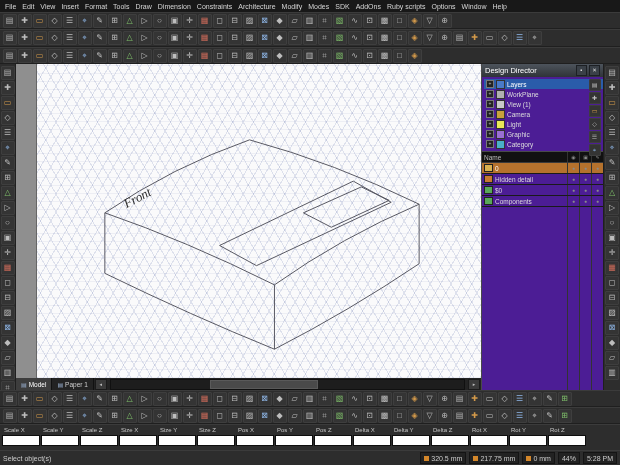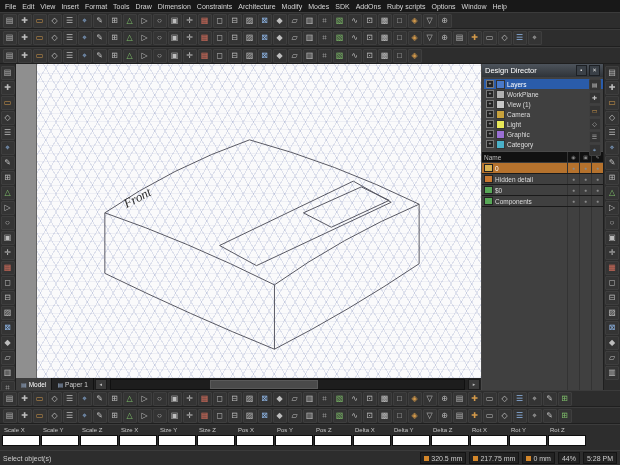--- a/index.html
+++ b/index.html
@@ -41,21 +41,21 @@
   .tab{height:100%;display:flex;align-items:center;gap:2px;font-size:6.5px;color:#cfcfcf;
     padding:0 5px;border-right:1px solid #111;}
   .tab .ticon{font-size:6px;color:#9ab0d0;}
   .tab.active{background:#3d3d3d;color:#fff;}
   .scrollbtn{width:10px;height:9px;background:#3a3a3a;border:1px solid #1a1a1a;color:#bbb;
     font-size:5px;line-height:8px;text-align:center;margin:0 1px;}
   .scrollbar{flex:1;height:9px;background:#1d1d1d;border:1px solid #101010;position:relative;margin:0 2px;}
   .scroll-thumb{position:absolute;left:28%;width:30%;top:0;bottom:0;background:#4a4a4a;border:1px solid #5a5a5a;}
 
   
-  .panel{width:121px;background:#404040;display:flex;flex-direction:column;border-left:1px solid #4a4a4a;flex:none;}
+  .panel{width:121px;background:#4c1d95;display:flex;flex-direction:column;border-left:1px solid #4a4a4a;flex:none;}
   .panel-title{height:13px;flex:none;background:linear-gradient(#4d545c,#2f3338);color:#fff;
     font-size:7.5px;display:flex;align-items:center;padding:0 3px;gap:2px;}
   .panel-title .sp{flex:1;}
   .ptbtn{width:9px;height:9px;background:#3a4047;border:1px solid #1d2024;color:#ddd;font-size:5.5px;
     line-height:8px;text-align:center;}
   .tree{position:relative;padding:2px 0 2px 2px;flex:none;}
   .tree-row{height:10px;display:flex;align-items:center;gap:2px;padding:0 2px;font-size:6.5px;color:#ddd;}
   .tree-row.selected{background:#2a5caa;color:#fff;}
   .expander{width:6px;height:6px;border:1px solid #777;color:#bbb;font-size:5px;line-height:5px;
     text-align:center;background:#222;flex:none;}

